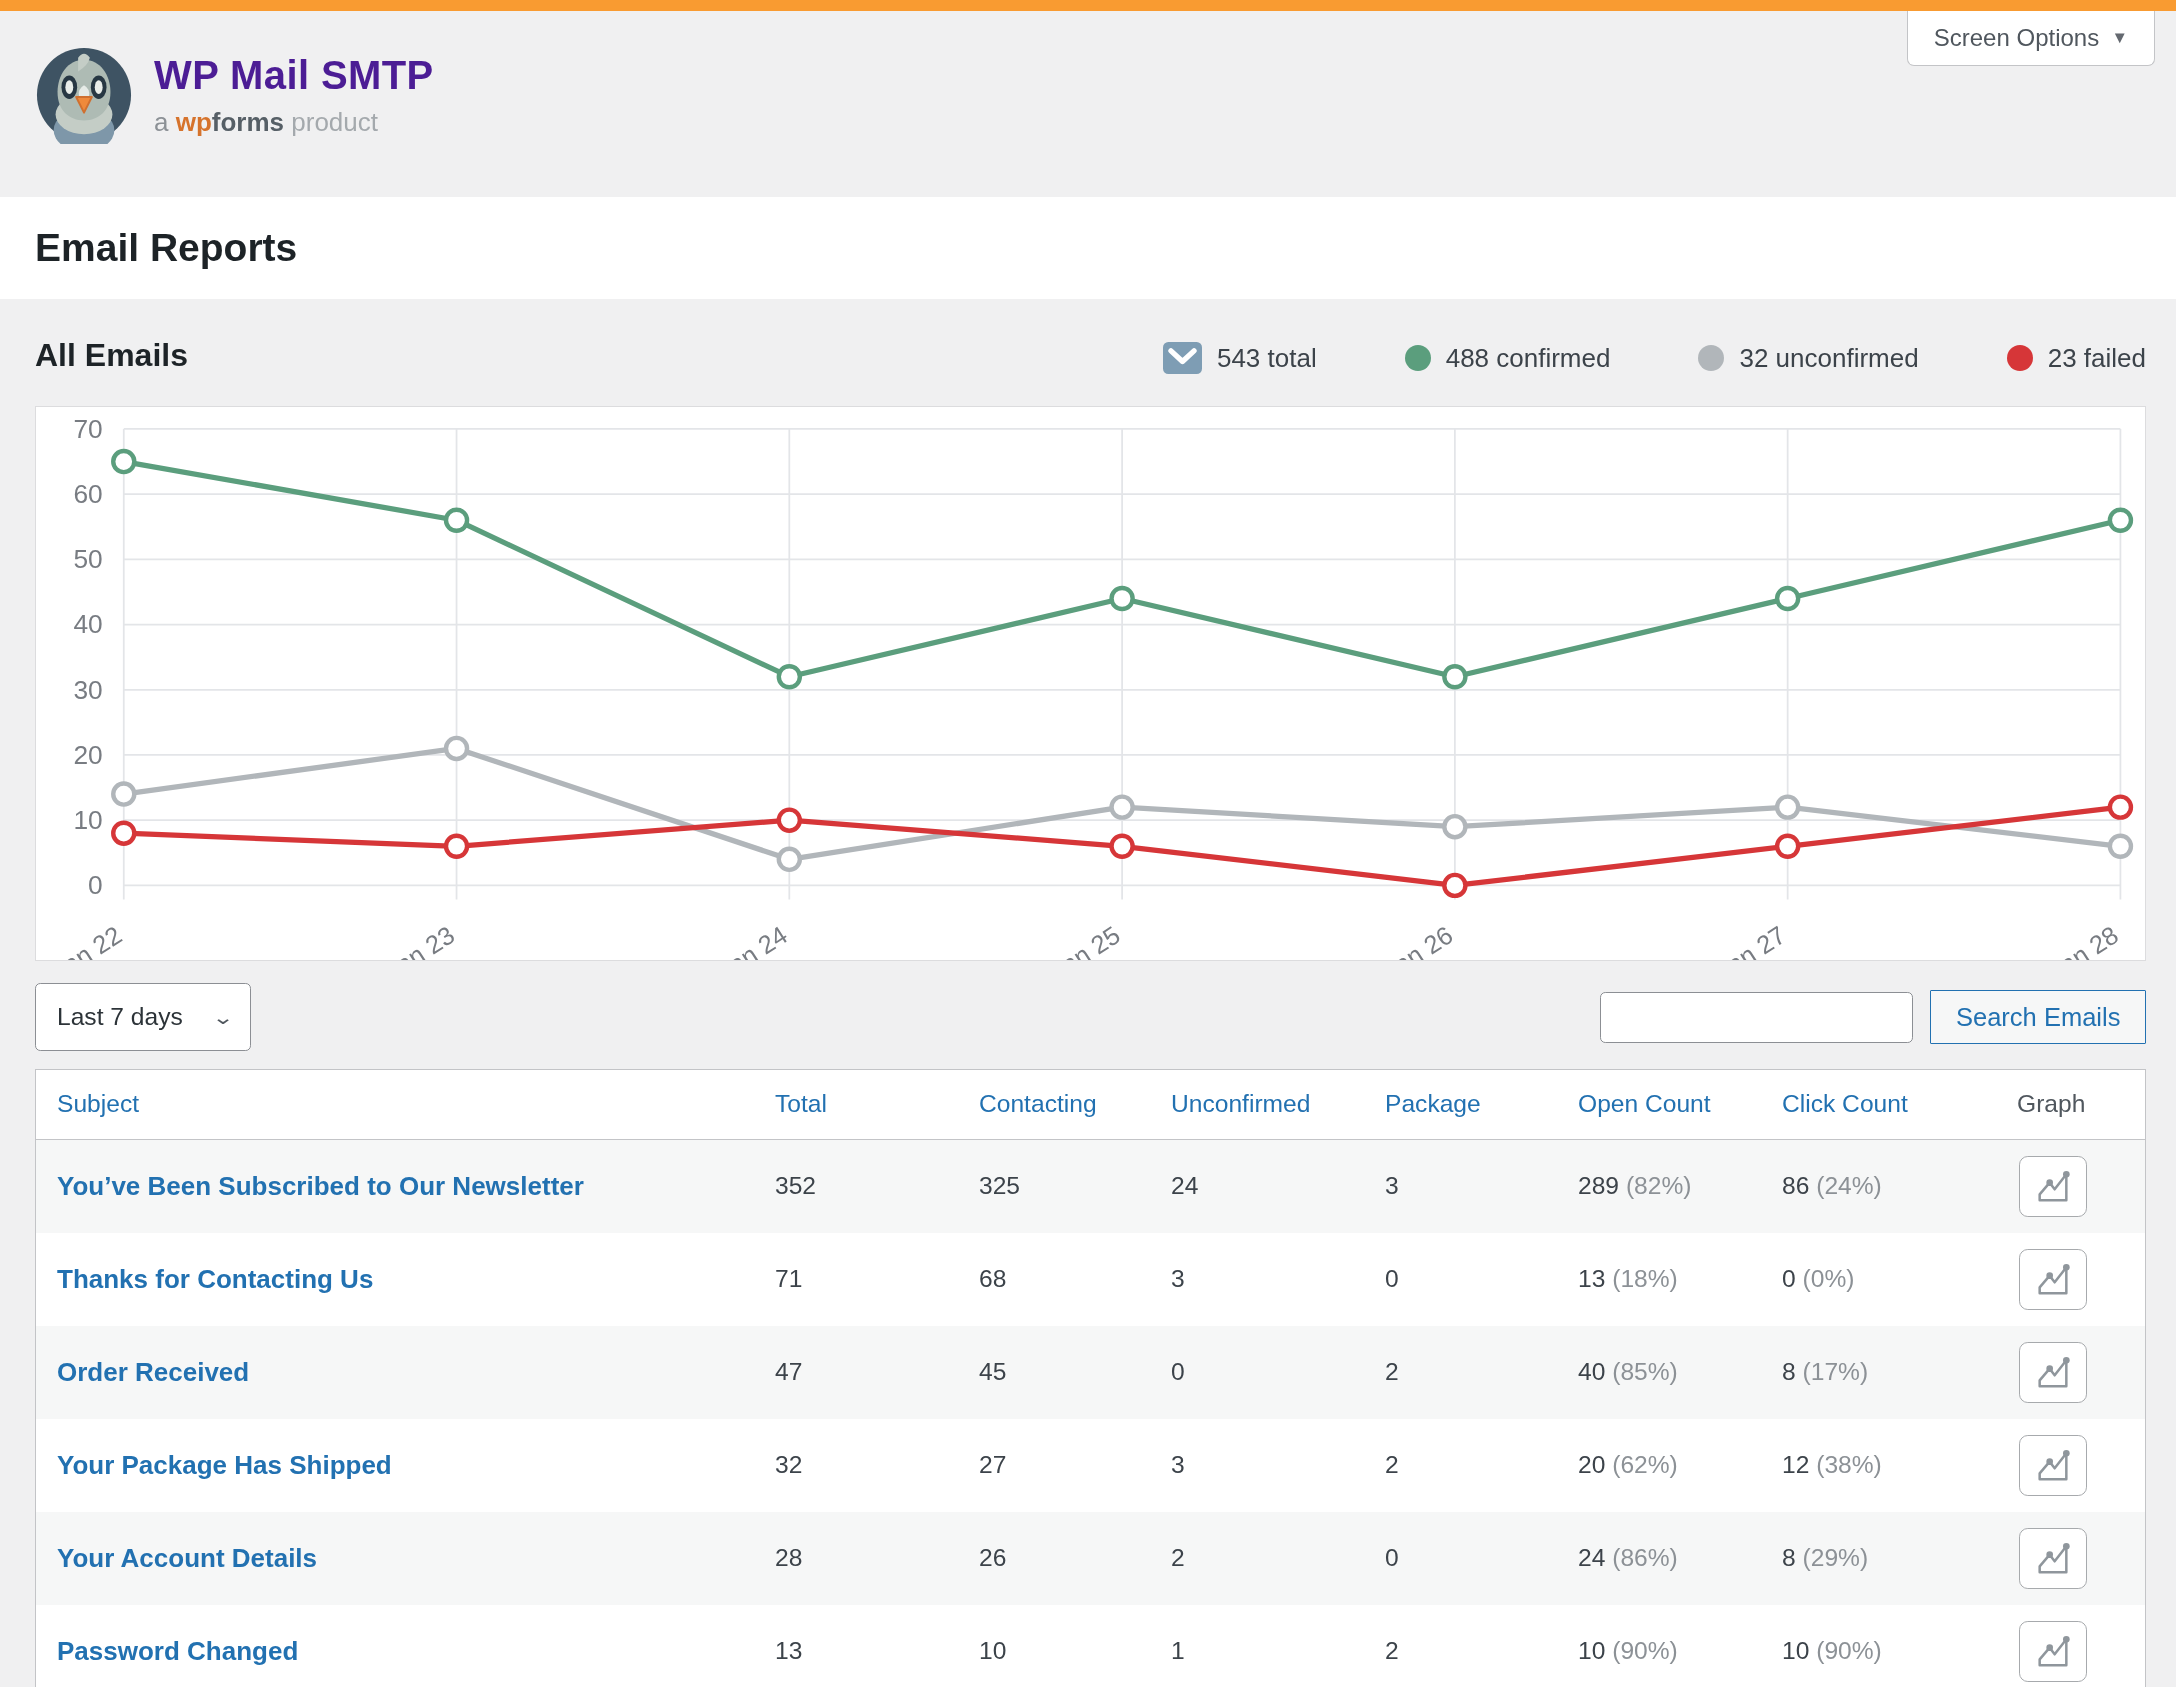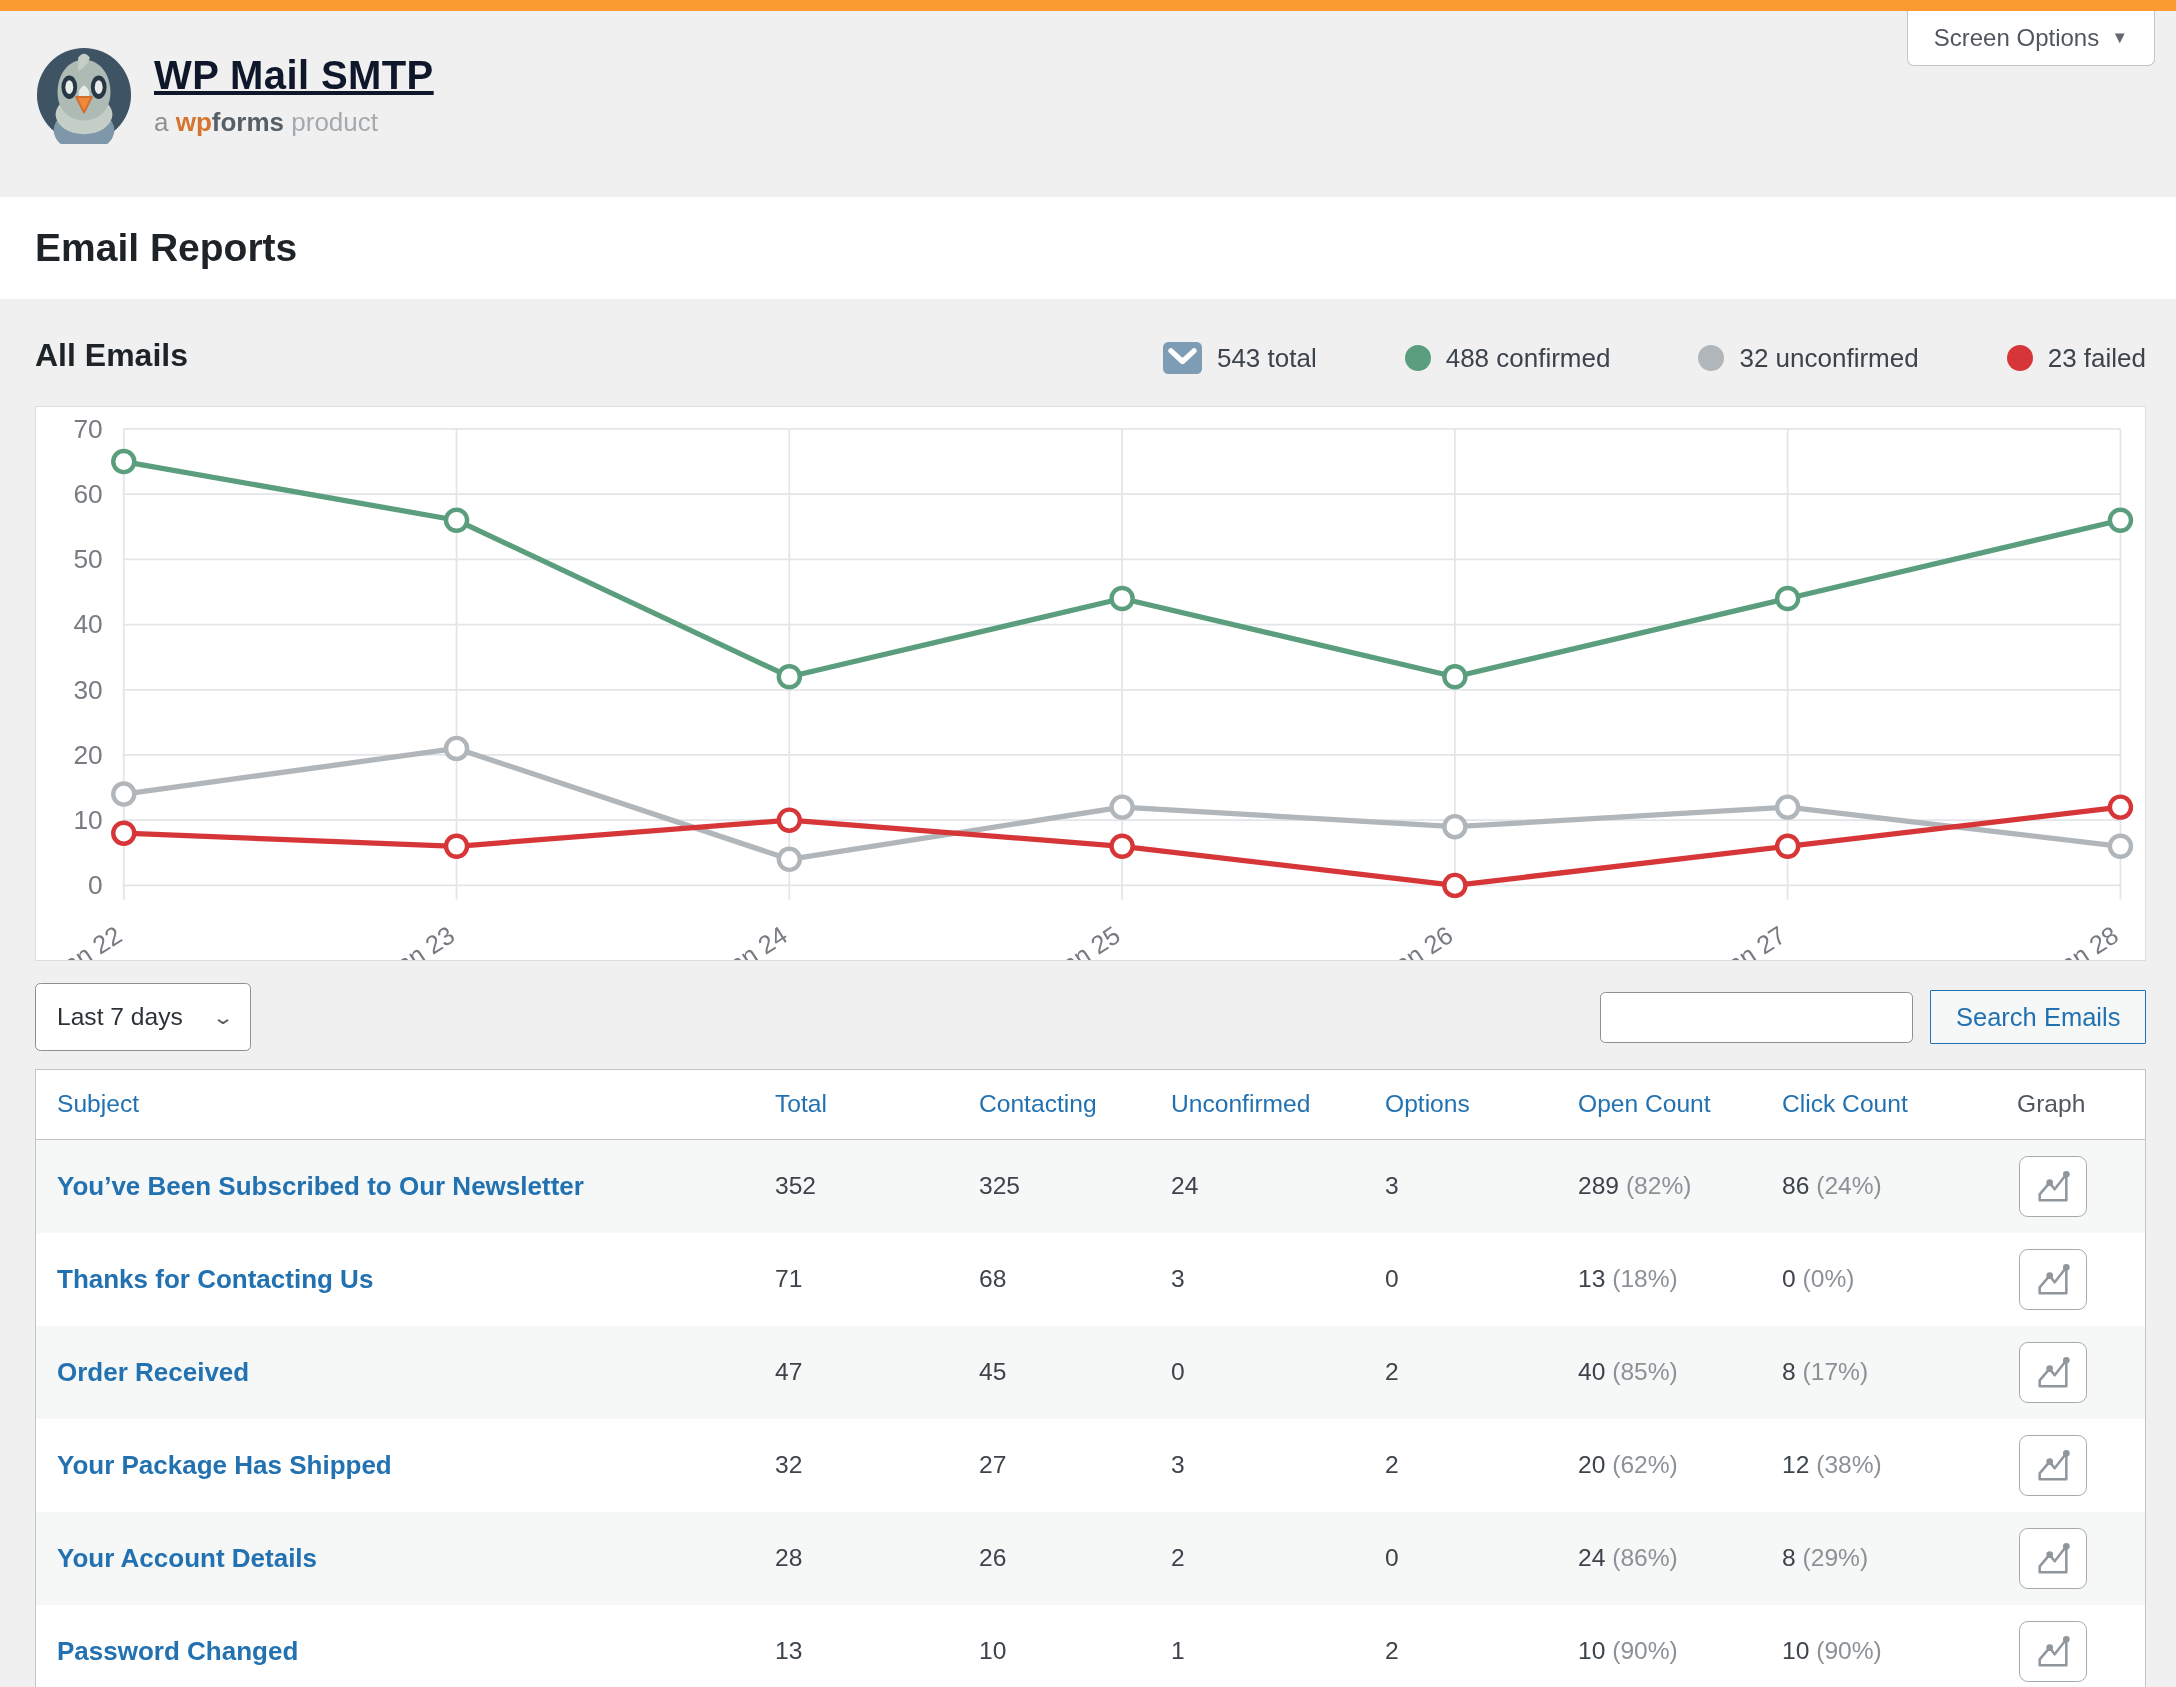--- a/index.html
+++ b/index.html
@@ -5,21 +5,21 @@
   * { margin:0; padding:0; box-sizing:border-box; }
   html,body { width:2177px; height:1687px; overflow:hidden; }
   body { font-family:"Liberation Sans","DejaVu Sans",sans-serif; background:#f0f0f1; color:#3c434a; }
 
   .topbar { height:11.4px; background:#f99b31; }
 
   
   .admin-header { position:relative; background:#f0f0f1; padding:35px 35px 30px 35px; height:186px; }
   .brand { display:flex; align-items:center; gap:21px; }
   .logo { width:98px; height:98px; flex:0 0 auto; }
-  .brand-text .app-title { font-size:40px; font-weight:700; color:#0f172a; letter-spacing:0.4px;text-decoration:underline; }
+  .brand-text .app-title { font-size:40px; font-weight:700; color:#4c1d95; letter-spacing:0.4px; }
   .brand-sub { margin-top:8.8px; font-size:26px; color:#8c9196; }
   .brand-sub .wp { color:#d6732c; font-weight:700; }
   .brand-sub .forms { color:#565f66; font-weight:700; }
   .brand-sub .prod { color:#a4a9ad; }
   .screen-options { position:absolute; top:0; right:22px; background:#fff; border:0.9px solid #c3c4c7; border-top:none;
     border-radius:0 0 7px 7px; padding:13px 26px; font-size:24px; color:#50575e; display:flex; align-items:center; gap:12.3px; cursor:pointer; }
   .screen-options .tri { font-size:16.7px; color:#646970; }
 
   
   .page-title-band { background:#fff; padding:29px 35px; }
@@ -191,21 +191,21 @@
       <button class="search-btn">Search Emails</button>
     </div>
   </div>
 
   <div class="table-card">
     <div class="trow thead">
         <span class="th">Subject</span>
         <span class="th">Total</span>
         <span class="th">Contacting</span>
         <span class="th">Unconfirmed</span>
-        <span class="th">Options</span>
+        <span class="th">Package</span>
         <span class="th">Open Count</span>
         <span class="th">Click Count</span>
         <span class="th plain">Graph</span>
       </div>
     <div class="rows">
         <div class="trow">
           <span class="subject"><a href="#">You’ve Been Subscribed to Our Newsletter</a></span>
           <span class="num">352</span>
           <span class="num">325</span>
           <span class="num">24</span>

